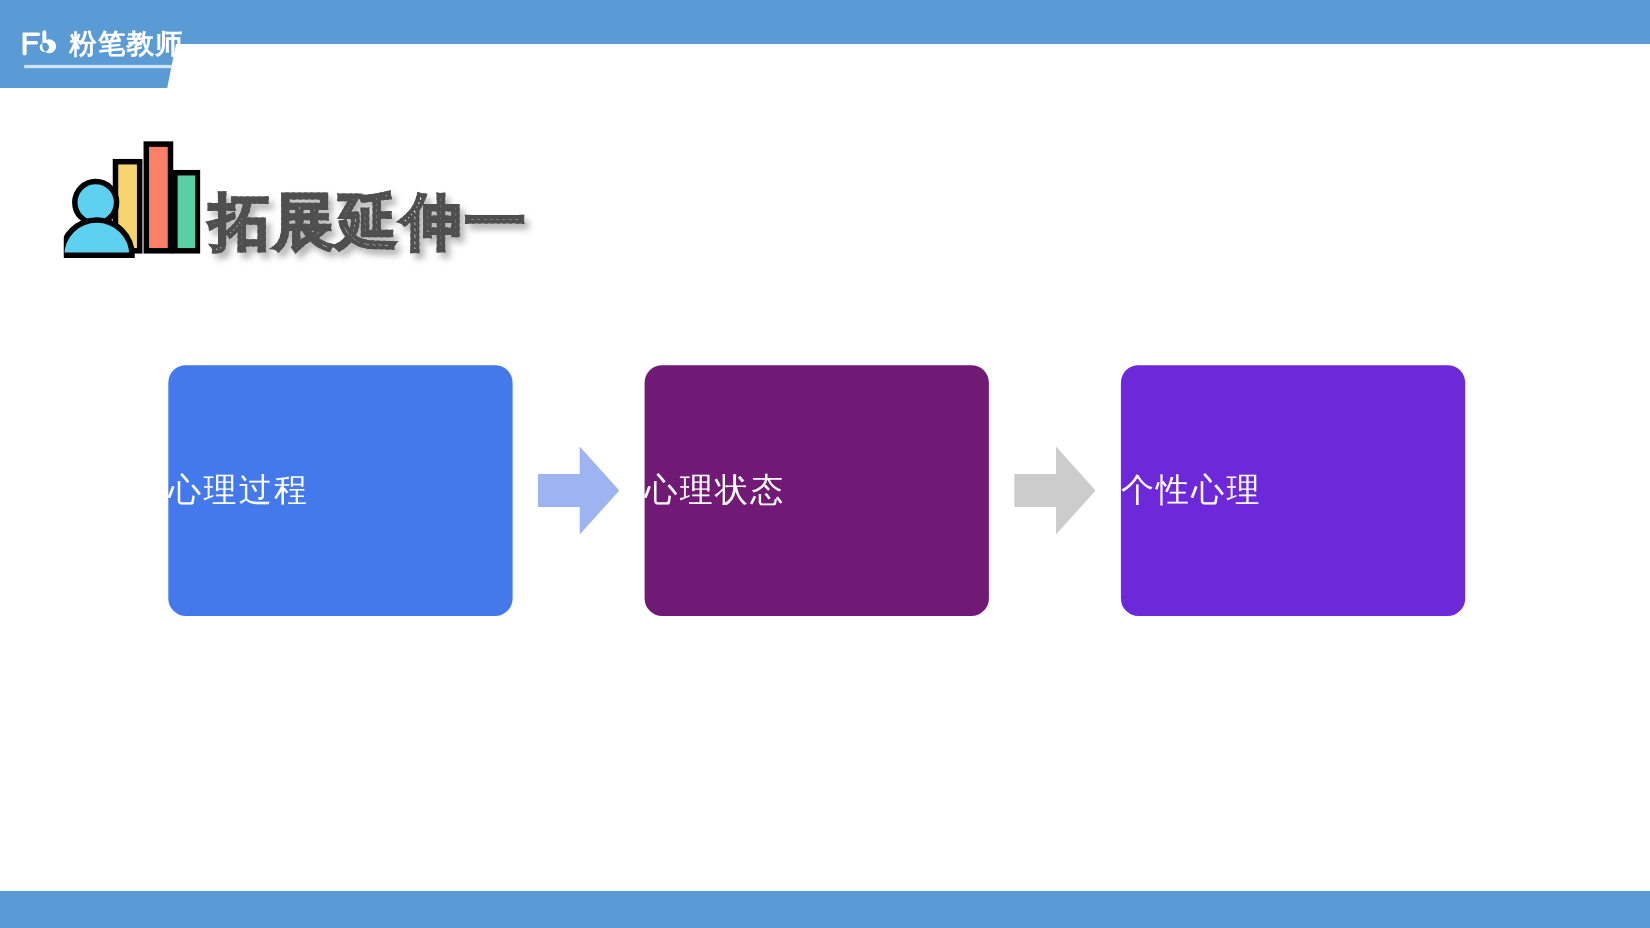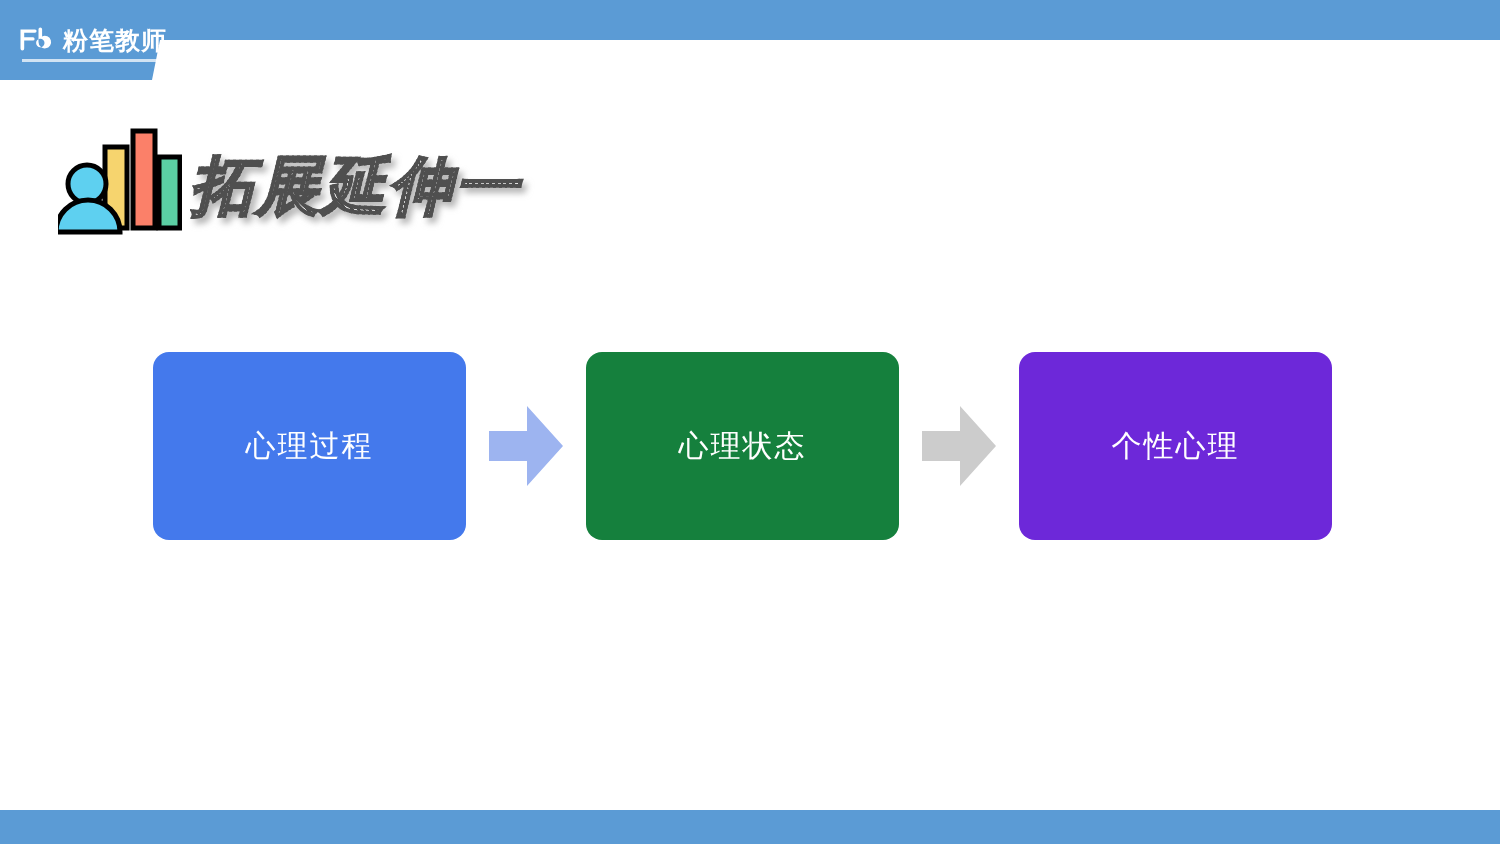--- a/index.html
+++ b/index.html
@@ -79,56 +79,55 @@
   }
   .title-icon {
     width: 124px;
     height: 124px;
     display: block;
     flex: none;
   }
   .title-text {
     position: relative;
     margin-left: 8px;
-    margin-bottom: 20px;
-    font-size: 64px;
+    margin-bottom: 8px;
+    font-size: 56px;
     font-weight: bold;
     line-height: 1;
     letter-spacing: 2px;
     white-space: nowrap;
     color: transparent;
     background-image: repeating-linear-gradient(
         45deg,
         #4a4a4a 0px, #4a4a4a 2px,
         #f2f2f2 2px, #f2f2f2 4px);
     -webkit-background-clip: text;
     background-clip: text;
     -webkit-text-stroke: 2px #4f4f4f;
     paint-order: stroke fill;
     filter: drop-shadow(4px 5px 3px rgba(120,120,120,0.55));
-    font-style: italic;
   }
 
   
   .flow {
     position: absolute;
     left: 153px;
     top: 352px;
     width: 1187px;
     height: 188px;
     display: flex;
     align-items: center;
   }
   .flow-box {
     width: 313px;
-    height: 188px;
+    height: 228px;
     border-radius: 16px;
     display: flex;
     align-items: center;
-    justify-content: center;
+    justify-content: flex-start;
     flex: none;
     box-sizing: border-box;
   }
   .flow-box .box-label {
     color: #ffffff;
     font-size: 30px;
     letter-spacing: 2px;
     line-height: 1.2;
     white-space: nowrap;
   }
@@ -181,21 +180,21 @@
   <div class="flow">
 
     <div class="flow-box" style="background:#4479ec;">
       <span class="box-label">心理过程</span>
     </div>
 
     <svg class="flow-arrow" viewBox="0 0 74 80">
       <path d="M0 25 H38 V0 L74 40 L38 80 V55 H0 Z" fill="#9db4f0"></path>
     </svg>
 
-    <div class="flow-box" style="background:#15803d;">
+    <div class="flow-box" style="background:#701a75;">
       <span class="box-label">心理状态</span>
     </div>
 
     <svg class="flow-arrow" viewBox="0 0 74 80">
       <path d="M0 25 H38 V0 L74 40 L38 80 V55 H0 Z" fill="#cccccc"></path>
     </svg>
 
     <div class="flow-box" style="background:#6d28d9;">
       <span class="box-label">个性心理</span>
     </div>

